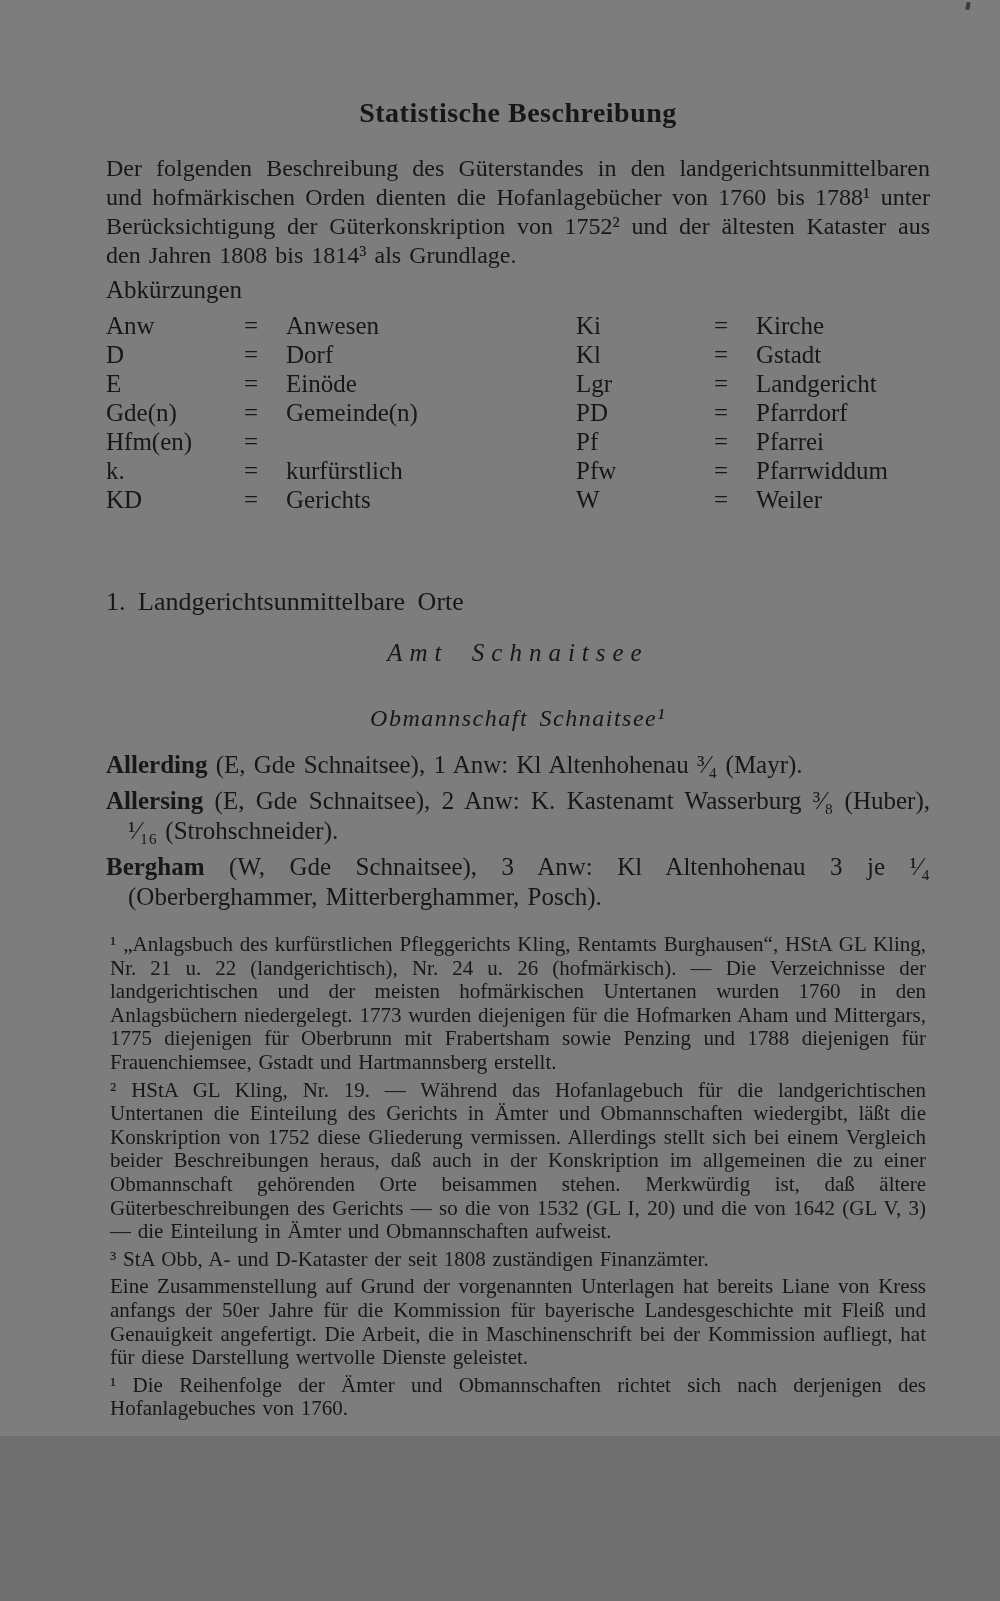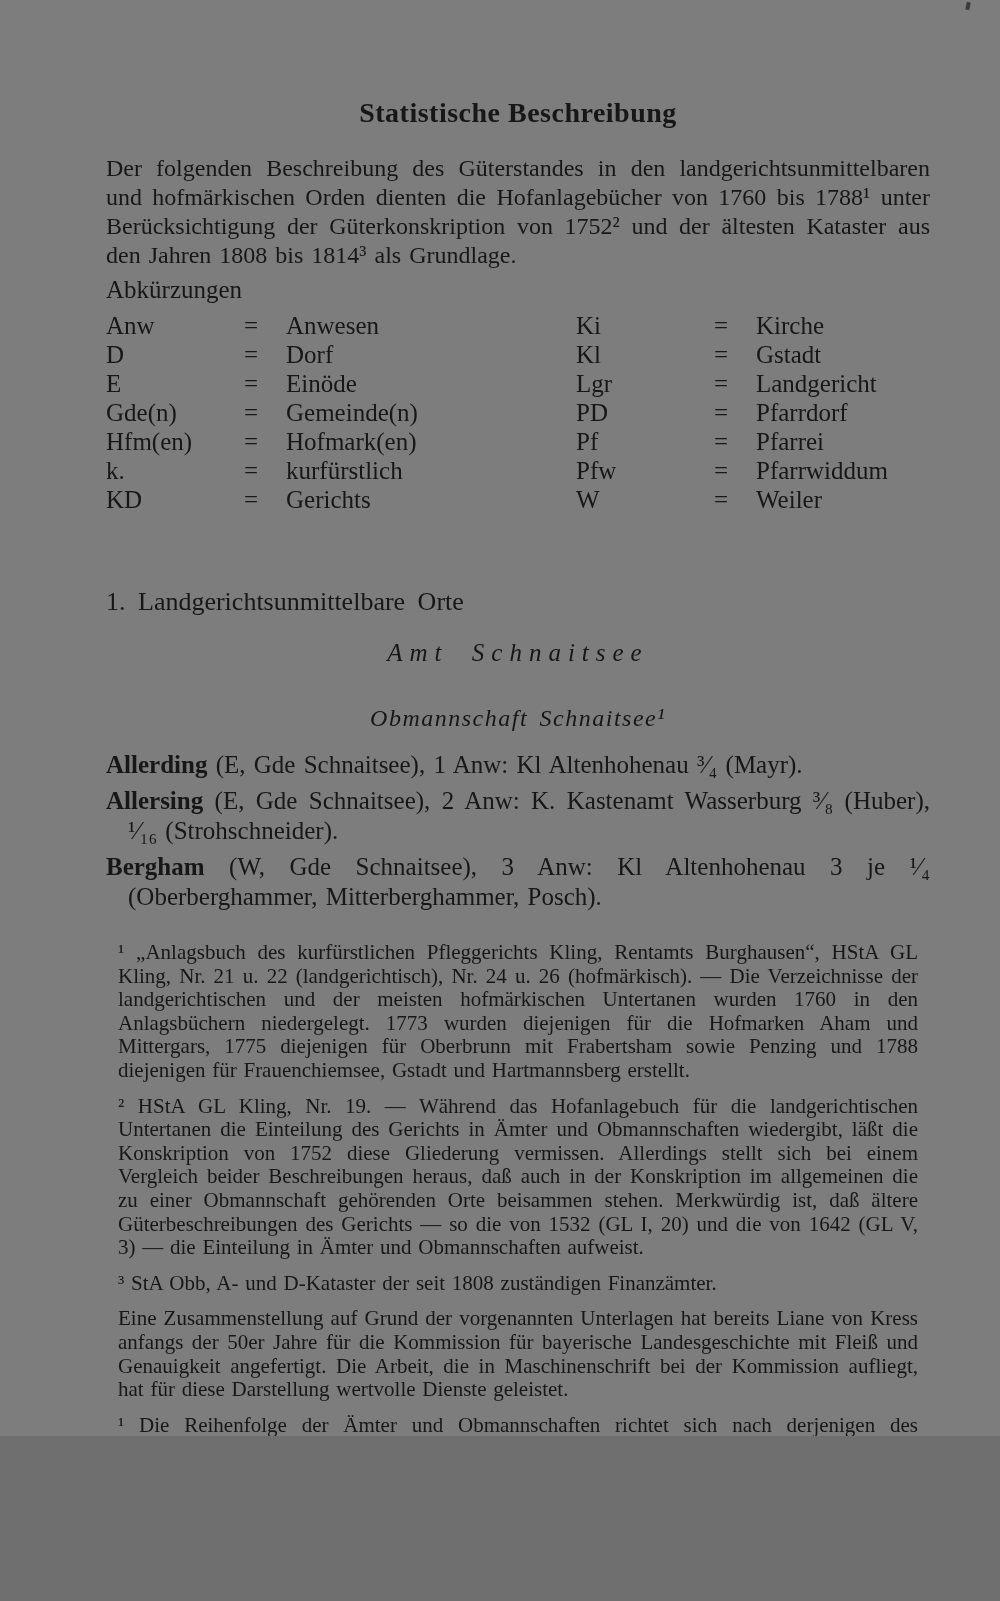--- a/index.html
+++ b/index.html
@@ -25,21 +25,21 @@
 
   .num-heading{top:565px;text-align:left;font-size:26px;font-weight:normal;word-spacing:6px;}
   .amt-heading{top:639px;text-align:center;font-size:25px;font-style:italic;letter-spacing:7px;word-spacing:10px;}
   .obm-heading{top:705px;text-align:center;font-size:24px;font-style:italic;letter-spacing:1.5px;word-spacing:4px;}
 
   .entries{top:750px;font-size:25px;line-height:30px;}
   .entries p{margin:0 0 6px 0;padding-left:22px;text-indent:-22px;text-align:justify;word-spacing:2px;}
   .entries .place{font-weight:bold;}
 
   .footnotes{top:929px;font-size:21px;line-height:23.6px;text-align:justify;word-spacing:1.5px;}
-  .footnotes p{margin:12px;}
+  .footnotes p{margin:4px;}
   .fn-marker{font-size:21px;}
 
   .pageno{position:absolute;top:1478px;right:82px;font-size:26px;}
 
   .speck{position:absolute;left:966px;top:2px;width:4px;height:8px;background:#3c3c3c;transform:rotate(12deg);border-radius:1px;}
 </style>
 </head>
 <body>
 
 <div class="page">
@@ -69,21 +69,20 @@
           <span class="am">Einöde</span>
         </div>
         <div class="abbr-row">
           <span class="ab">Gde(n)</span>
           <span class="eq">=</span>
           <span class="am">Gemeinde(n)</span>
         </div>
         <div class="abbr-row">
           <span class="ab">Hfm(en)</span>
           <span class="eq">=</span>
-          <span class="am">Hofmark(en)</span>
         </div>
         <div class="abbr-row">
           <span class="ab">k.</span>
           <span class="eq">=</span>
           <span class="am">kurfürstlich</span>
         </div>
         <div class="abbr-row">
           <span class="ab">KD</span>
           <span class="eq">=</span>
           <span class="am">Gerichts</span>

